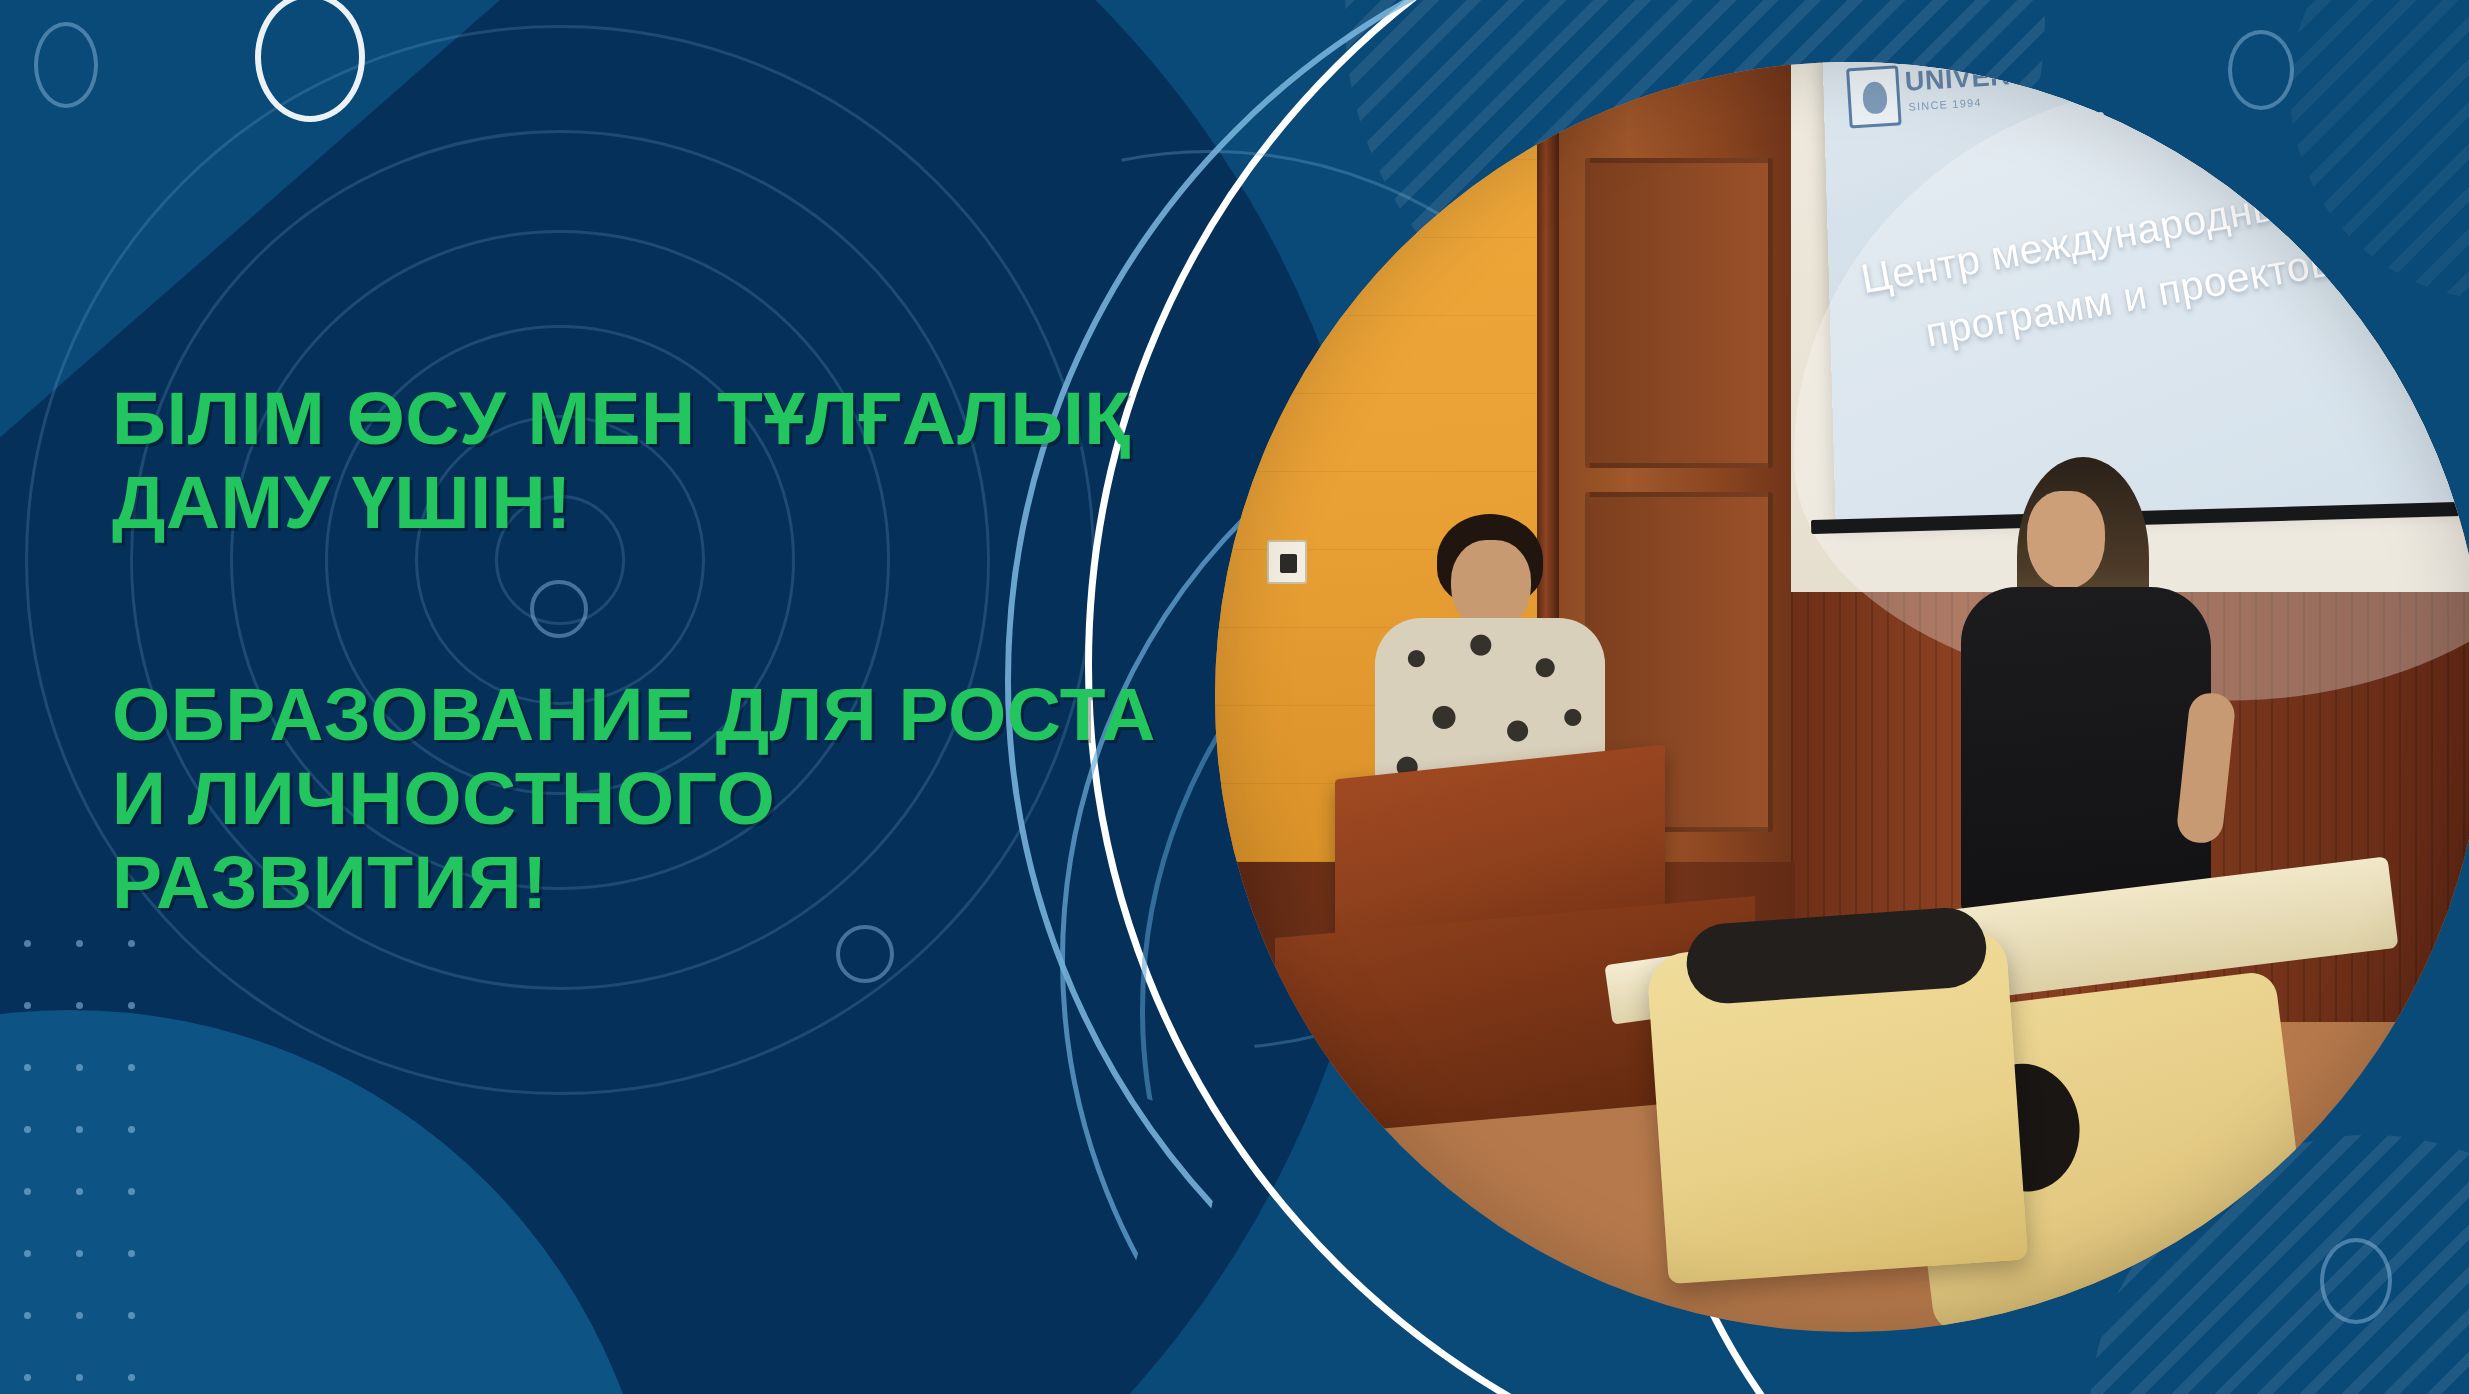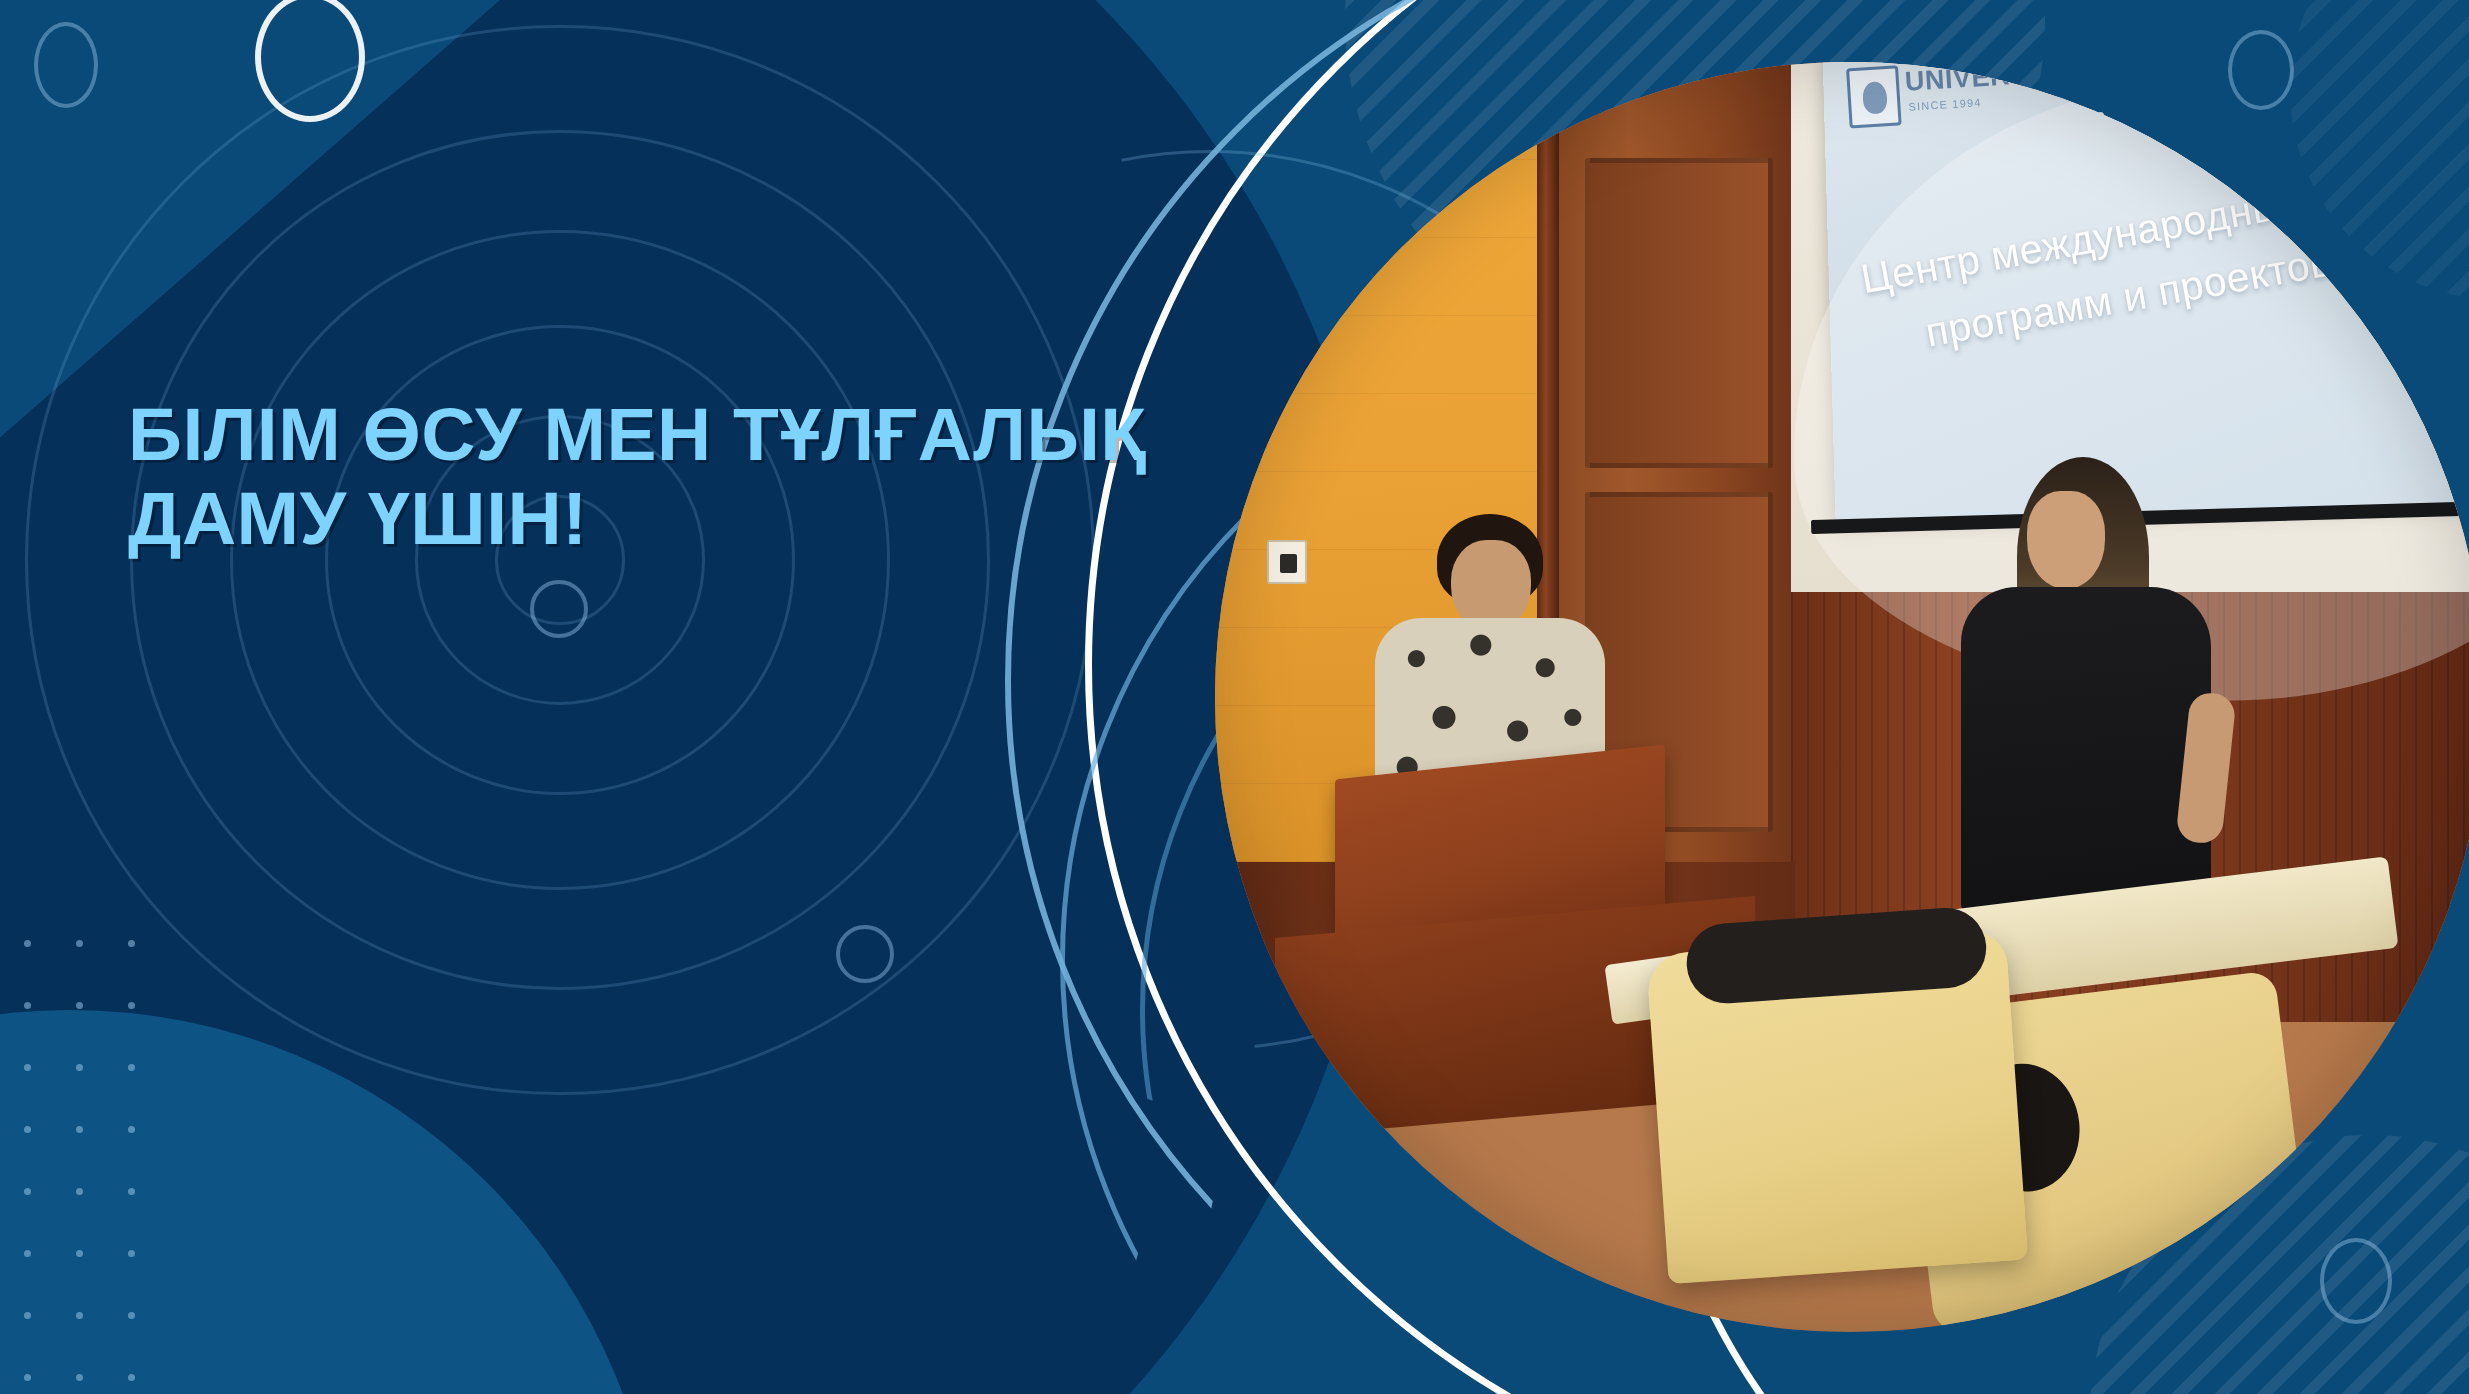--- a/index.html
+++ b/index.html
@@ -372,27 +372,27 @@
   }
 
   
   .copy{
     position:absolute;
     left:112px;
     top:376px;
     width:1060px;
   }
   .head{
-    color:#7dd3fc;
+    color:#22c55e;
     font-weight:700;
     font-size:75px;
     line-height:1.12;
     letter-spacing:.5px;
     text-shadow:3px 3px 0 rgba(0,0,0,.28);
-    margin:16px;
+    margin:0;
     text-transform:uppercase;
   }
   .head.ru{margin-top:128px;}
 </style>
 </head>
 <body>
 
 <div class="stage">
 
   <div class="bg-base"></div>
@@ -552,15 +552,16 @@
       <div class="seat">
         <div class="pad"></div>
       </div>
 
       <div class="photo-vig"></div>
     </div>
   </div>
 
   <div class="copy">
     <h1 class="head kk">БІЛІМ ӨСУ МЕН ТҰЛҒАЛЫҚ ДАМУ ҮШІН!</h1>
+    <h1 class="head ru">ОБРАЗОВАНИЕ ДЛЯ РОСТА И ЛИЧНОСТНОГО РАЗВИТИЯ!</h1>
   </div>
 
 </div>
 
 </body></html>

